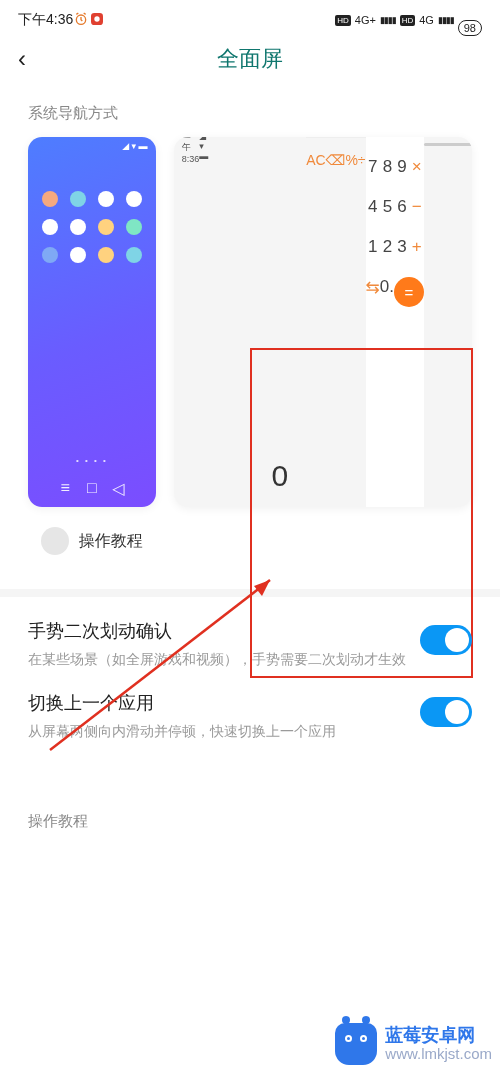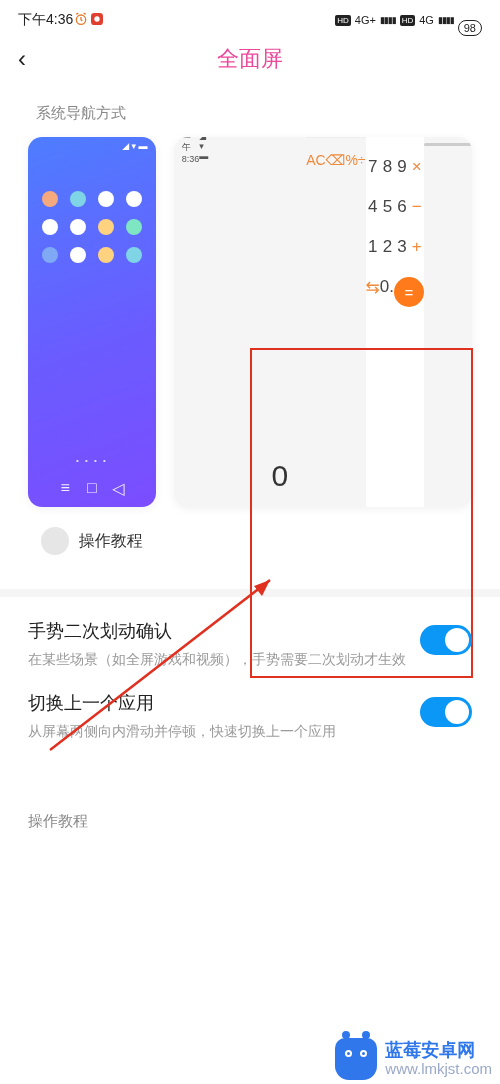--- a/index.html
+++ b/index.html
@@ -6,22 +6,22 @@
 body { font-family: -apple-system, "Helvetica Neue", Arial, sans-serif; width: 500px; height: 1084px; background: #fff; position: relative; overflow: hidden; }
 .statusbar { display: flex; justify-content: space-between; align-items: center; padding: 6px 18px 4px 18px; font-size: 14px; color: #222; height: 38px; }
 .sb-left { display: flex; align-items: center; }
 .sb-right { display: flex; align-items: center; gap: 4px; font-size: 11px; }
 .alarm-icon svg, .sb-red svg { width: 16px; height: 16px; }
 .battpill { border: 1.3px solid #222; border-radius: 9px; padding: 0 5px; font-size: 11px; line-height: 14px; margin-top: 16px; }
 .hdbadge { background: #222; color: #fff; font-size: 8px; border-radius: 2px; padding: 0 2px; line-height: 11px; }
 .sig { font-size: 9px; letter-spacing: -1px; }
 .appbar { display: flex; align-items: center; padding: 4px 18px 10px 18px; position: relative; height: 48px; }
 .back-btn { font-size: 24px; color: #222; font-weight: 300; }
-.title { position: absolute; left: 0; right: 0; text-align: center; font-size: 22px; color: #ec4899; font-weight: 500; }
-.section-label { padding: 18px 28px 14px 36px; color: #888; font-size: 15px; }
+.title { position: absolute; left: 0; right: 0; text-align: center; font-size: 22px; color: #0f766e; font-weight: 500; }
+.section-label { padding: 18px 28px 14px 28px; color: #888; font-size: 15px; }
 .options { display: flex; gap: 18px; padding: 0 28px; }
 .option { flex: 1; display: flex; flex-direction: column; align-items: center; }
 .preview { width: 100%; border-radius: 14px; overflow: hidden; box-shadow: 0 2px 10px rgba(0,0,0,.06); height: 370px; position: relative; }
 .radio-row { display: flex; align-items: center; gap: 10px; margin-top: 20px; }
 .radio { width: 28px; height: 28px; border-radius: 50%; }
 .radio-unsel { background: #e6e6e6; }
 .radio-sel { background: #fff; border: 7px solid #0a97f5; }
 .radio-label { font-size: 16px; color: #333; }
 .divider { height: 8px; background: #f5f5f5; margin-top: 34px; }
 .setting { padding: 22px 28px 0 28px; display: flex; align-items: flex-start; gap: 14px; }
@@ -54,21 +54,21 @@
 .pB-keys .op { color: #f08a3c; }
 .pB-eq { background: #ff7a1a; color: #fff; border-radius: 50%; width: 30px; height: 30px; display: inline-flex; align-items: center; justify-content: center; font-size: 15px; margin: 0 auto; }
 .pB-homebar { height: 14px; display: flex; justify-content: center; align-items: center; }
 .pB-homebar span { width: 48px; height: 3px; background: #ccc; border-radius: 2px; }
 
 
 .redbox { position: absolute; border: 2px solid #e03020; pointer-events: none; left: 250px; top: 348px; width: 223px; height: 330px; }
 .arrow-svg { position: absolute; left: 40px; top: 560px; width: 250px; height: 200px; pointer-events: none; }
 
 
-.watermark { position: absolute; right: 8px; bottom: 4px; display: flex; align-items: center; gap: 8px; }
+.watermark { position: absolute; right: 8px; bottom: 19px; display: flex; align-items: center; gap: 8px; }
 .wm-logo { width: 42px; height: 42px; background: #2f77ea; border-radius: 10px 10px 14px 14px; position: relative; }
 .wm-logo::before, .wm-logo::after { content: ""; position: absolute; top: -7px; width: 8px; height: 8px; background: #2f77ea; border-radius: 50%; }
 .wm-logo::before { left: 7px; }
 .wm-logo::after { right: 7px; }
 .wm-eyes { position: absolute; top: 12px; left: 0; right: 0; display: flex; justify-content: center; gap: 8px; }
 .wm-eyes span { width: 7px; height: 7px; background: #fff; border-radius: 50%; display: block; position: relative; }
 .wm-eyes span::after { content: ""; position: absolute; width: 3px; height: 3px; background: #2f77ea; border-radius: 50%; top: 2px; left: 2px; }
 .wm-text { display: flex; flex-direction: column; line-height: 1.1; }
 .wm-title { color: #2f77ea; font-weight: 700; font-size: 18px; }
 .wm-url { color: #9aa9c9; font-size: 15px; }

